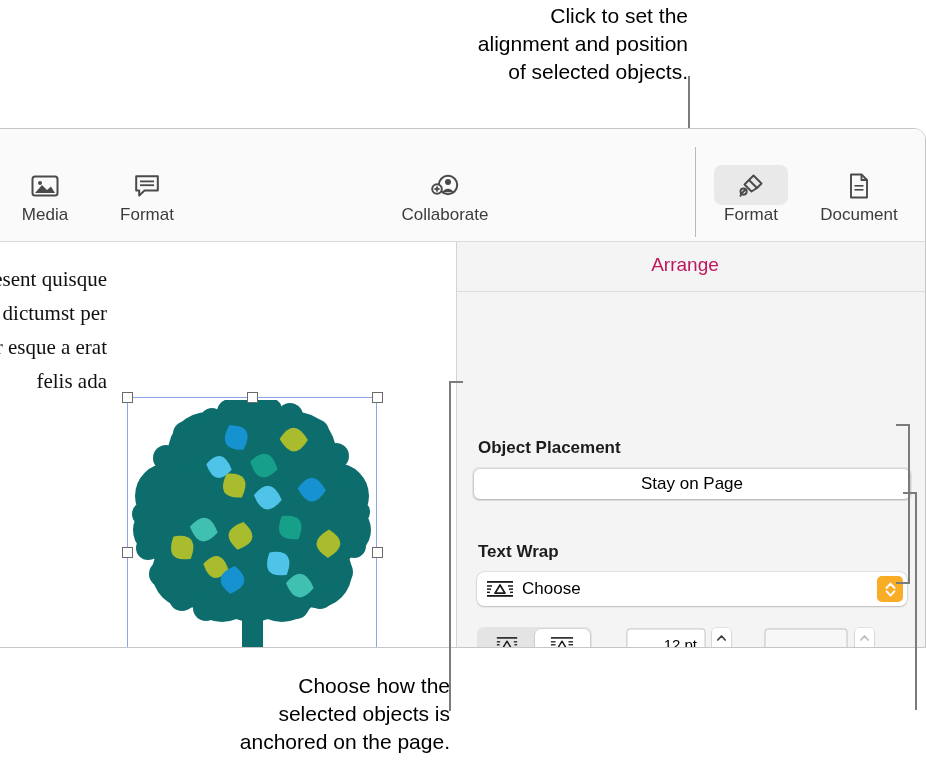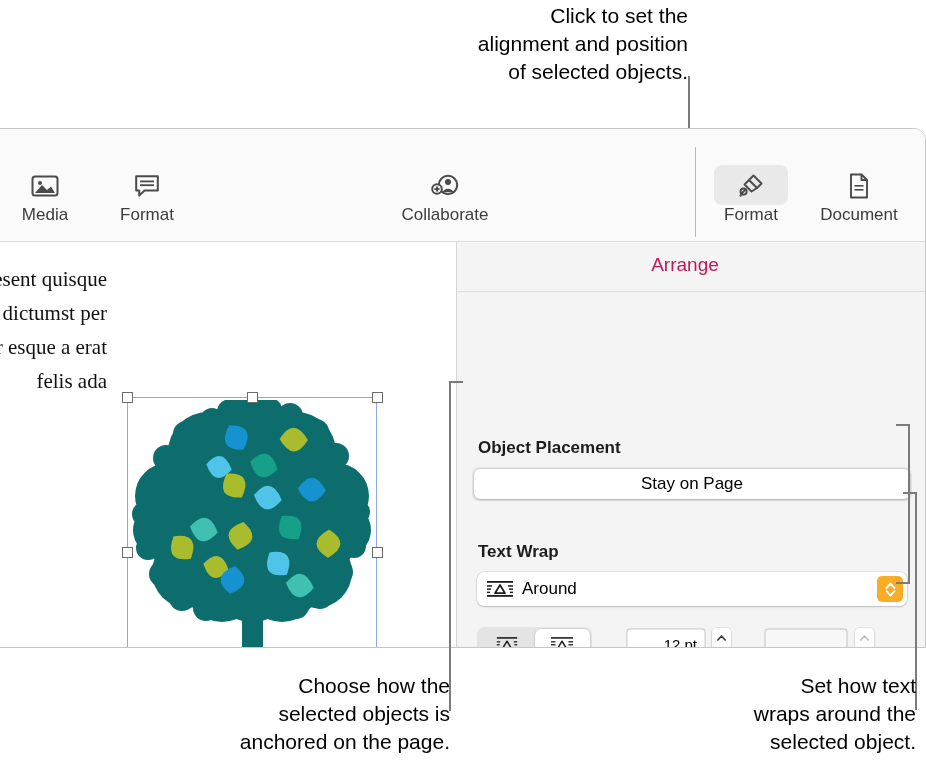--- a/index.html
+++ b/index.html
@@ -392,21 +392,21 @@
             <rect x="0" y="15" width="26" height="1.8" fill="#1c1c1c"></rect>
             <path d="M13 5 L18 13.2 H8 Z" fill="none" stroke="#1c1c1c" stroke-width="1.7" stroke-linejoin="round"></path>
             <rect x="0" y="5.2" width="5" height="1.5" fill="#1c1c1c"></rect>
             <rect x="0" y="8.4" width="4" height="1.5" fill="#1c1c1c"></rect>
             <rect x="0" y="11.6" width="3" height="1.5" fill="#1c1c1c"></rect>
             <rect x="21" y="5.2" width="5" height="1.5" fill="#1c1c1c"></rect>
             <rect x="22" y="8.4" width="4" height="1.5" fill="#1c1c1c"></rect>
             <rect x="23" y="11.6" width="3" height="1.5" fill="#1c1c1c"></rect>
           </svg>
         </span>
-        <span class="wlabel">Around</span>
+        <span class="wlabel">Choose</span>
         <span id="wrap-arrows">
           <svg width="13" height="17" viewBox="0 0 13 17">
             <path d="M2.5 7 L6.5 2.6 L10.5 7" fill="none" stroke="#fff" stroke-width="1.9" stroke-linecap="round" stroke-linejoin="round"></path>
             <path d="M2.5 10.2 L6.5 14.6 L10.5 10.2" fill="none" stroke="#fff" stroke-width="1.9" stroke-linecap="round" stroke-linejoin="round"></path>
           </svg>
         </span>
       </div>
 
       <div id="textfit">
         <div class="fit-btn">
@@ -461,17 +461,14 @@
   </div>
 
   <div class="bracket" style="left:449px; top:381px; width:14px; height:330px; border-width:2px 0 0 2px;"></div>
   <div class="callout" style="left:150px; top:672px; width:300px; text-align:right;">Choose how the
 selected objects is
 anchored on the page.</div>
 
   <div class="bracket" style="left:896px; top:424px; width:14px; height:160px; border-width:2px 2px 2px 0;"></div>
 
   <div class="bracket" style="left:903px; top:492px; width:14px; height:218px; border-width:2px 2px 0 0;"></div>
-  <div class="callout" style="left:616px; top:672px; width:300px; text-align:right;">Set how text
-wraps around the
-selected object.</div>
 
 </div>
 
 </body></html>

